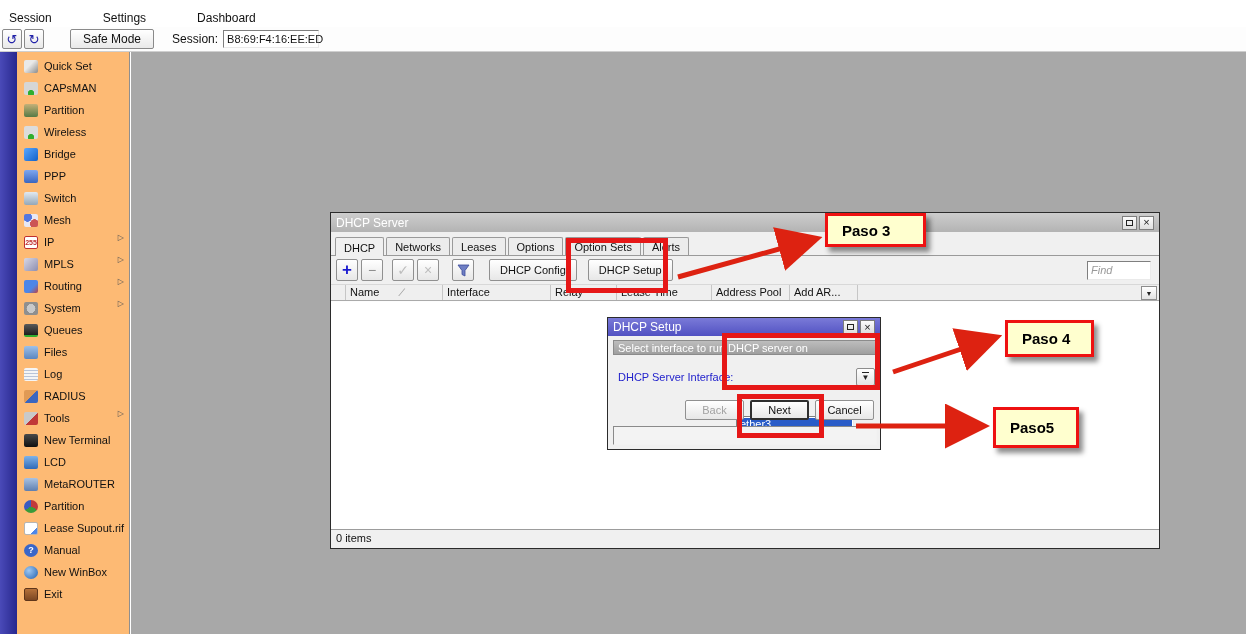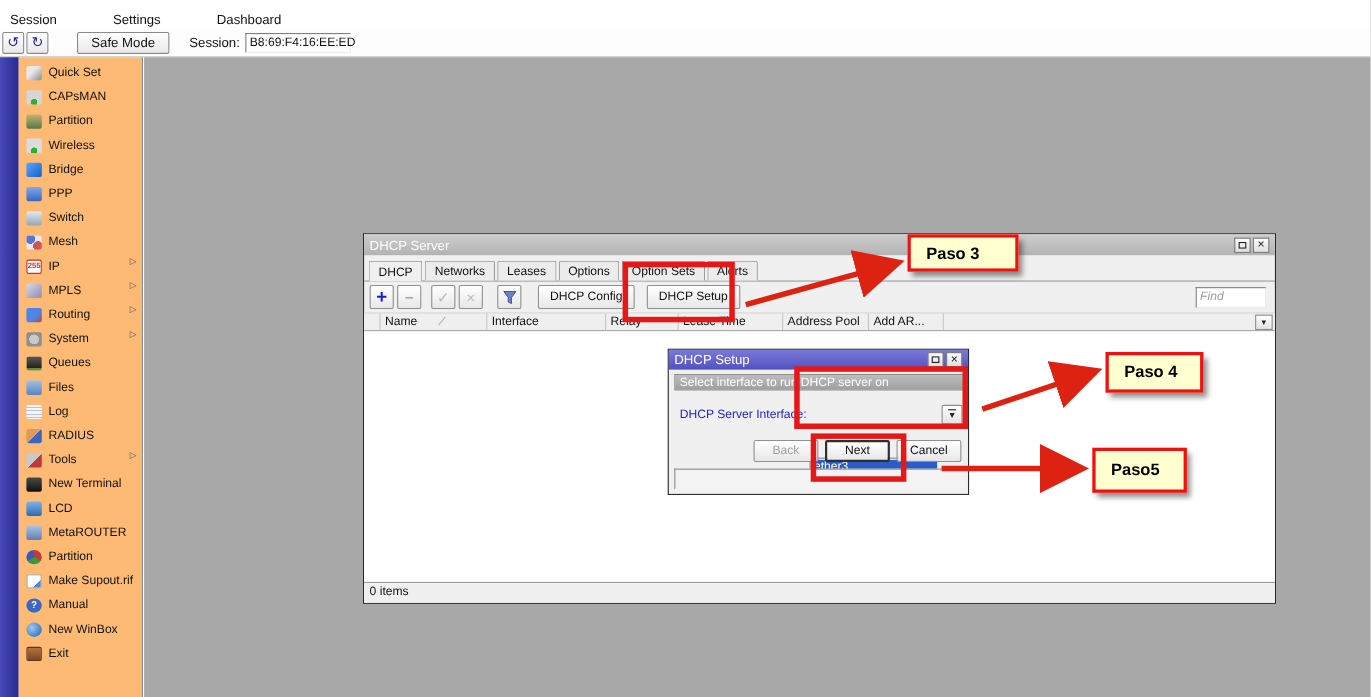--- a/index.html
+++ b/index.html
@@ -233,21 +233,21 @@
     <span class="sb-label">MetaROUTER</span>
 
   </div>
       <div class="sb-item">
     <span class="ic ic-partition"></span>
     <span class="sb-label">Partition</span>
 
   </div>
       <div class="sb-item">
     <span class="ic ic-make-supout"></span>
-    <span class="sb-label">Make Supout.rif</span>
+    <span class="sb-label">Lease Supout.rif</span>
 
   </div>
       <div class="sb-item">
     <span class="ic ic-manual"></span>
     <span class="sb-label">Manual</span>
 
   </div>
       <div class="sb-item">
     <span class="ic ic-new-winbox"></span>
     <span class="sb-label">New WinBox</span>

